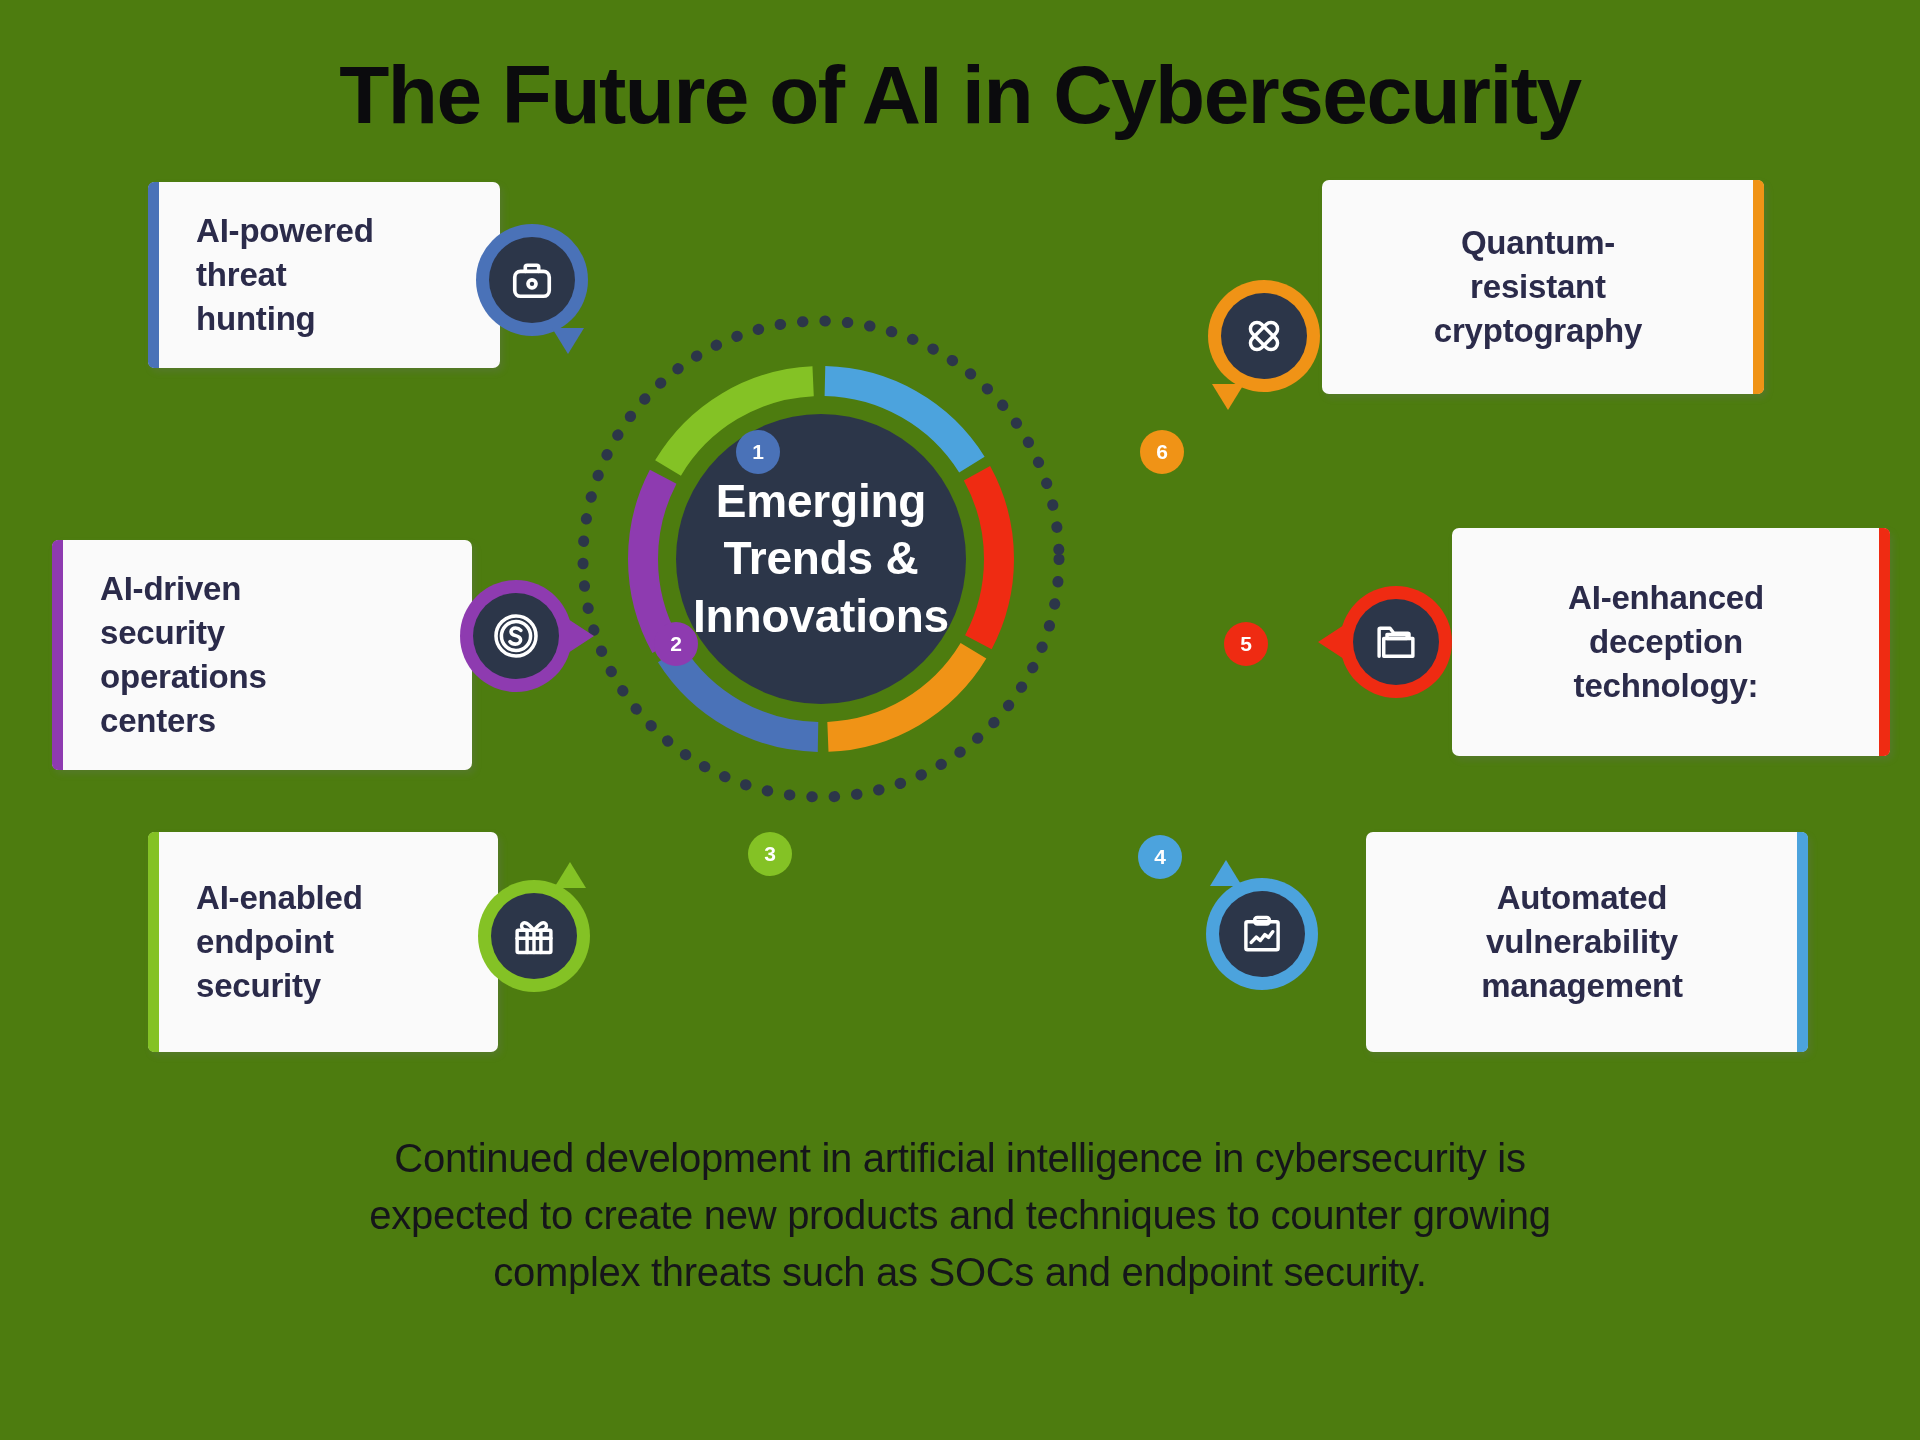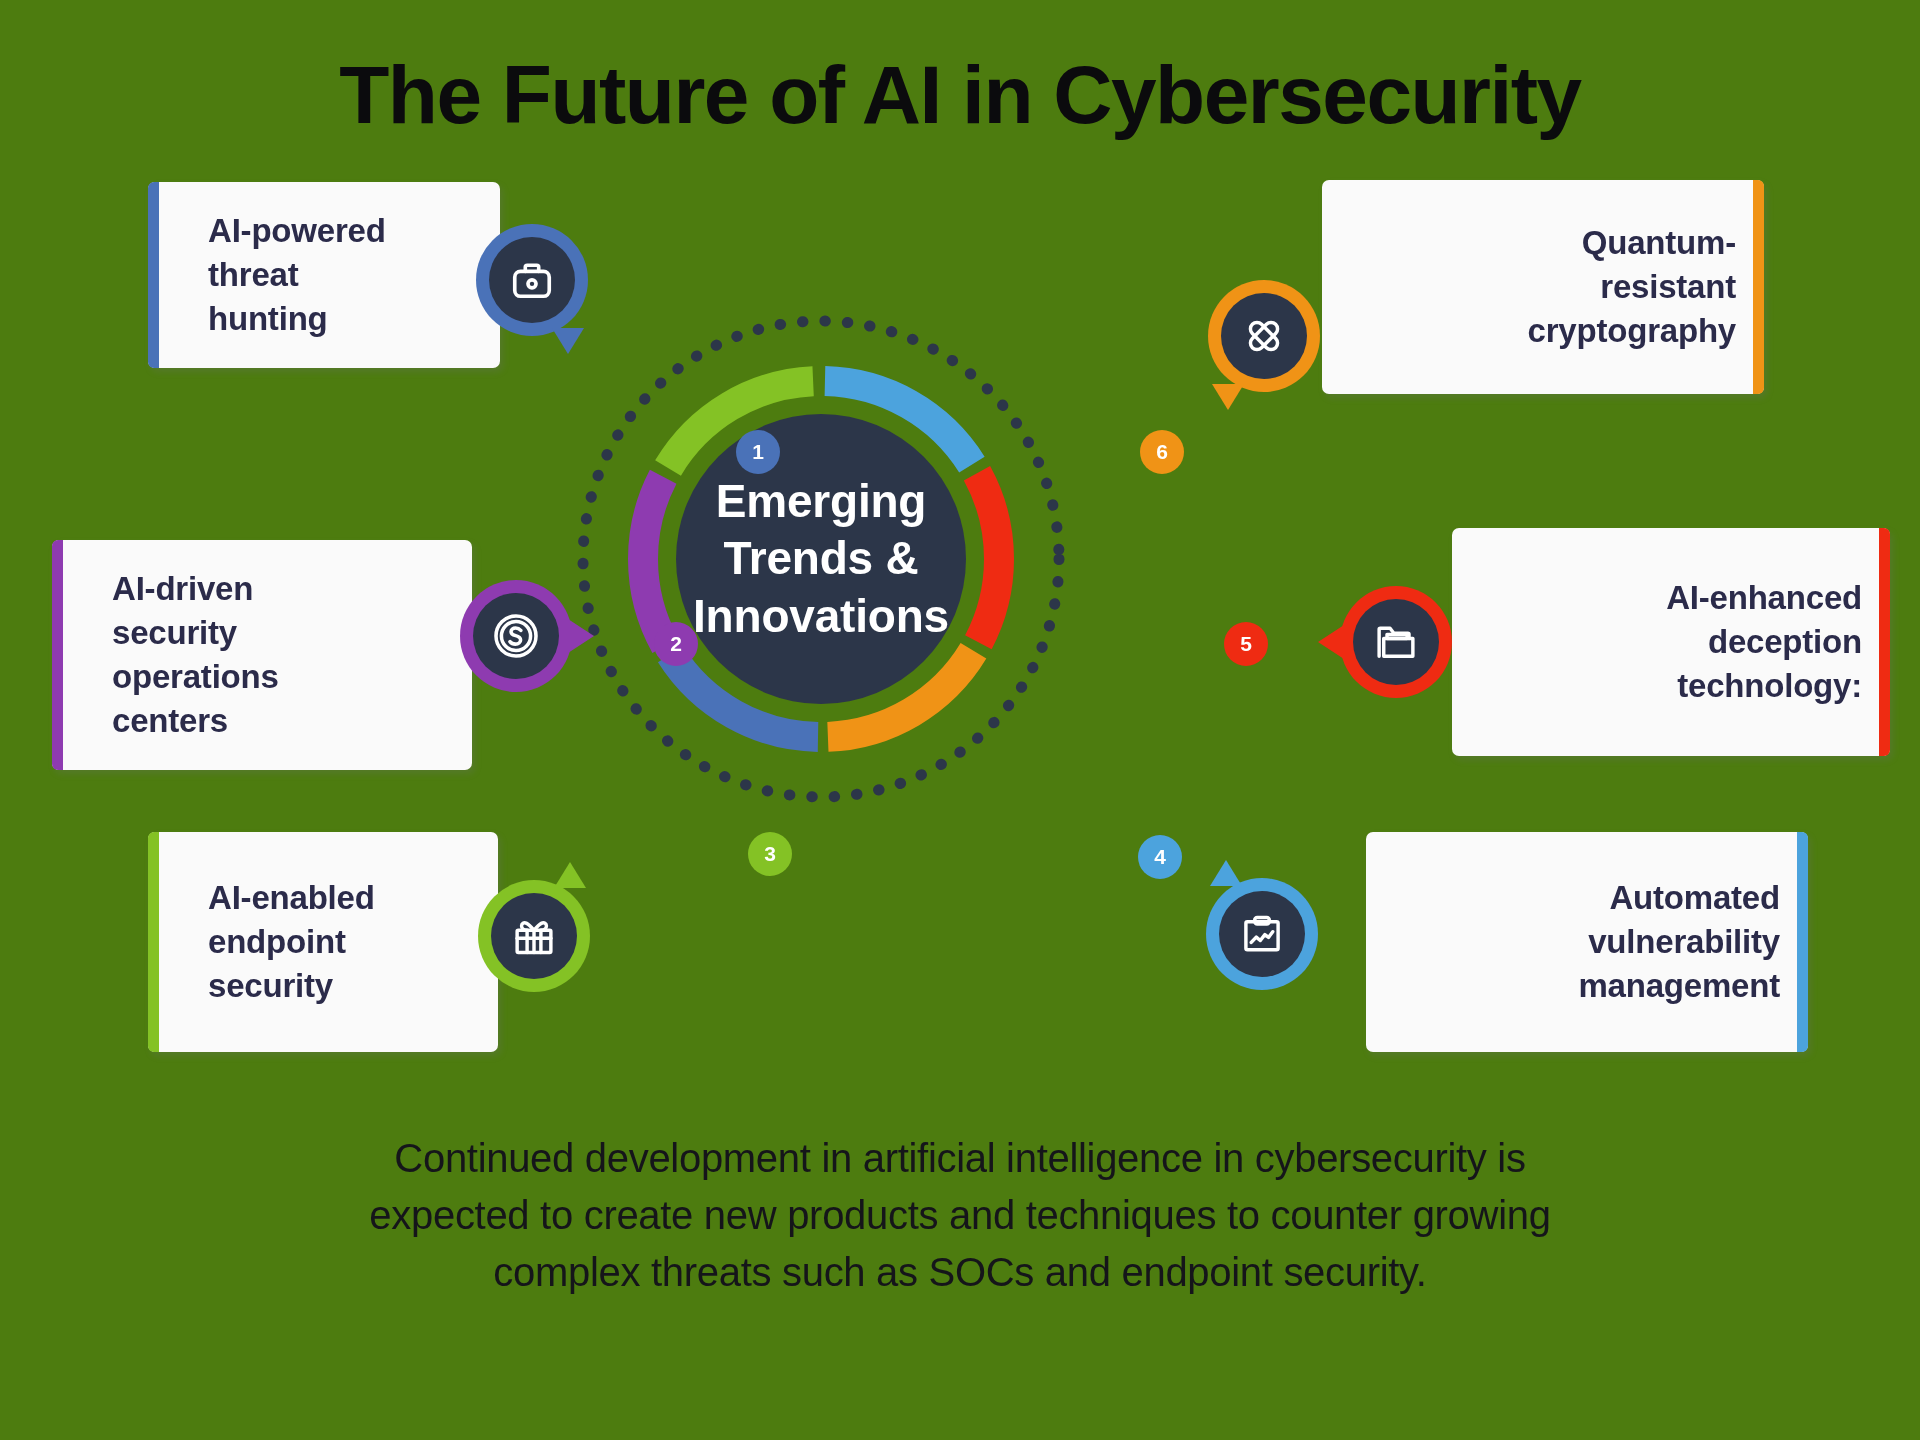--- a/index.html
+++ b/index.html
@@ -45,22 +45,22 @@
   .card.left .bar  { left: 0; border-radius: 6px 0 0 6px; }
   .card.right .bar { right: 0; border-radius: 0 6px 6px 0; }
   .card .ctext {
     font-size: 33px;
     font-weight: 800;
     line-height: 1.33;
     color: #2b2b4a;
     letter-spacing: -0.2px;
     white-space: pre-line;
   }
-  .card.left  .ctext { padding-left: 32px; padding-right: 16px; text-align: left; margin-left: 28px; }
-  .card.right .ctext { padding-right: 28px; padding-left: 18px; text-align: right; width: 100%; }
+  .card.left  .ctext { padding-left: 48px; padding-right: 16px; text-align: left; }
+  .card.right .ctext { padding-right: 28px; padding-left: 18px; text-align: center; width: 100%; }
 
   
   .bubble {
     position: absolute;
     width: 112px; height: 112px;
     border-radius: 50%;
     display: flex;
     align-items: center; justify-content: center;
   }
   .bubble .inner {

